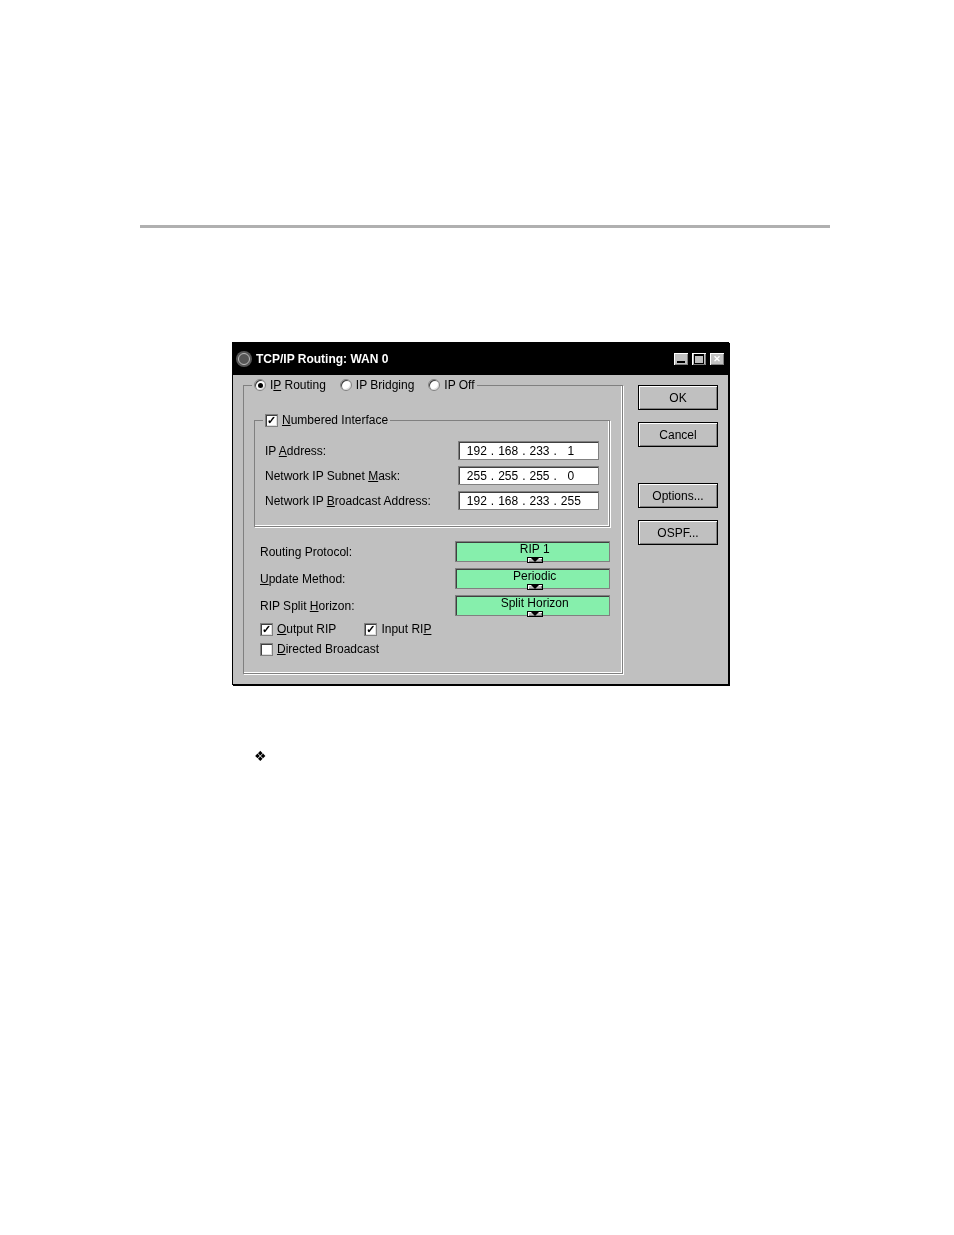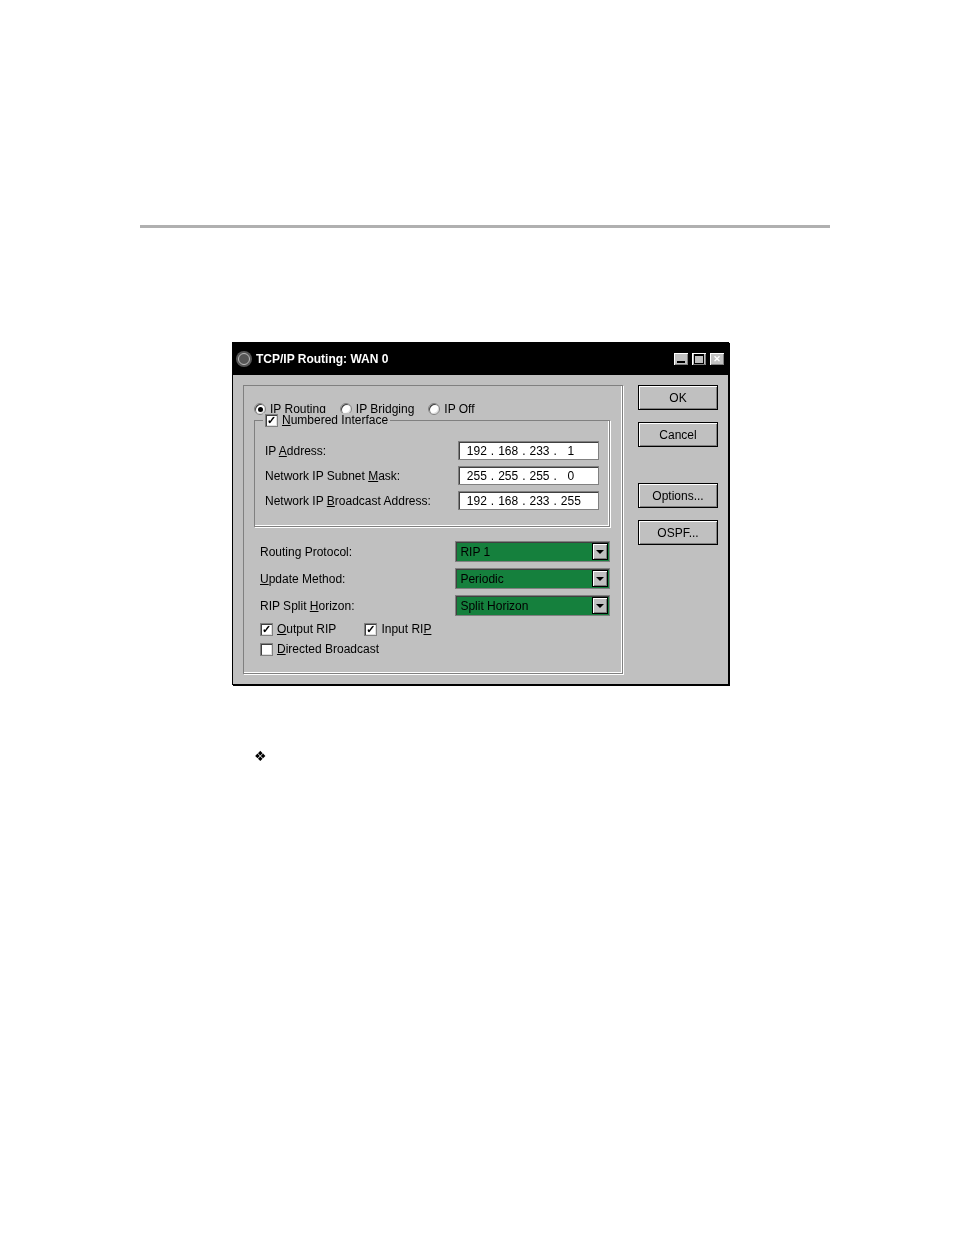--- a/index.html
+++ b/index.html
@@ -96,21 +96,20 @@
   .groupbox-legend {
     position: absolute;
     top: -8px;
     left: 8px;
     background: #c0c0c0;
     padding: 0 2px;
     display: flex;
     gap: 14px;
     align-items: center;
     font-size: 12px;
-    margin-top: 24px;
   }
 
   .outer-group {
     width: 380px;
   }
 
   .inner-group {
     margin-top: 24px;
     padding: 14px 10px 10px 10px;
     width: 356px;
@@ -175,26 +174,27 @@
     height:19px;
     width:148px;
     padding:5px 4px;
     font-size:12px;
   }
   .ipfield span { width: 28px; text-align:center; }
   .ipfield .dot { width:auto; }
 
   .select {
     display:flex; align-items:center;
-    background:#15803d;
+    background:#86efac;
     border:1px solid #808080;
     box-shadow: inset 1px 1px 0 #404040;
     height:21px; width:170px;
     padding-left:4px;
     justify-content: space-between;
+    flex-direction: column;
   }
   .select .arrow {
     width:16px; height:17px;
     background:#c0c0c0;
     border:1px solid #000;
     box-shadow: inset 1px 1px 0 #fff, inset -1px -1px 0 #808080;
     display:flex; align-items:center; justify-content:center;
     margin:1px;
   }
   .select .arrow::after{

